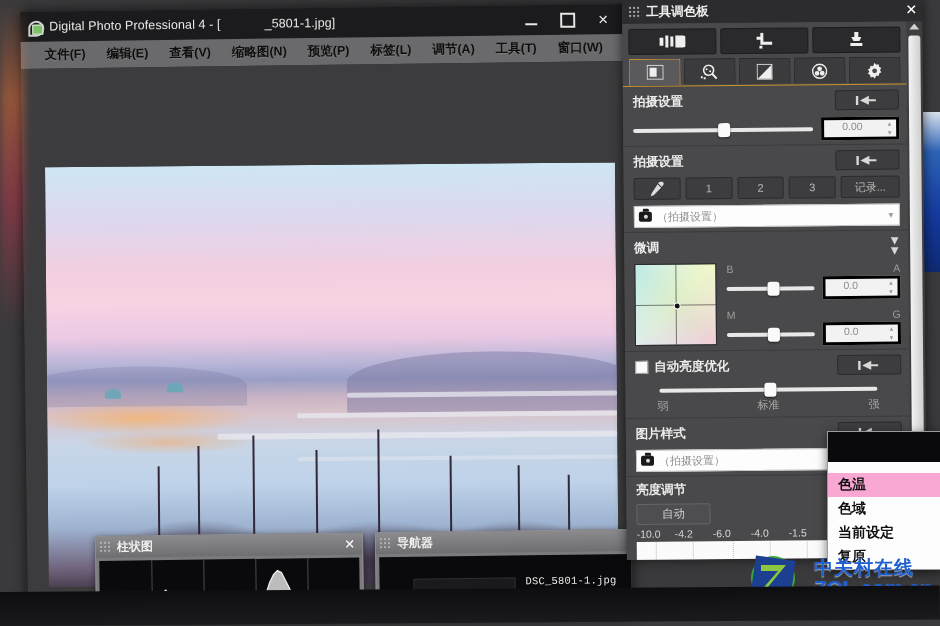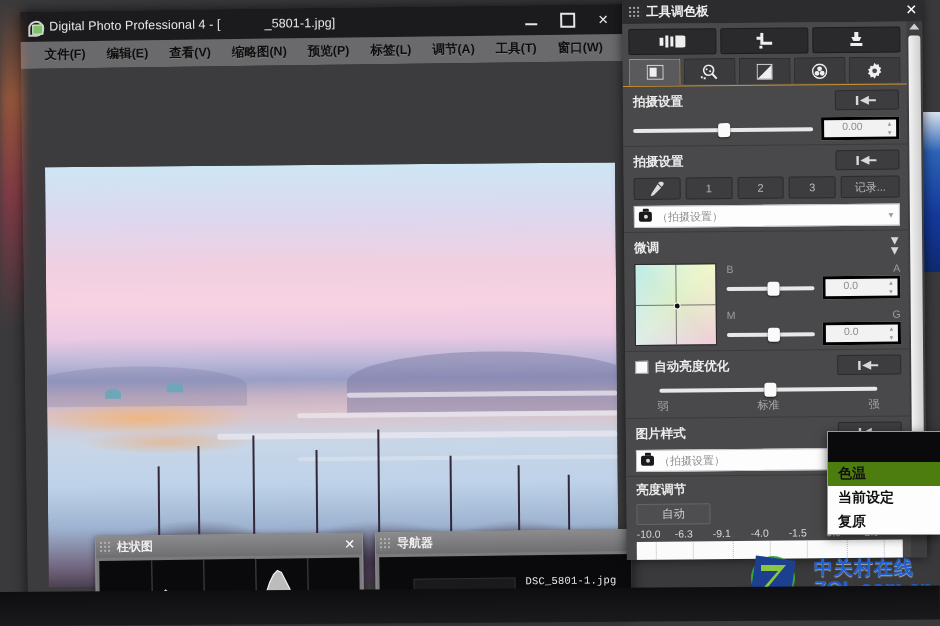--- a/index.html
+++ b/index.html
@@ -187,21 +187,21 @@
      border-left:5px solid transparent;border-right:5px solid transparent;border-bottom:6px solid #d0d0d0;}
   .pal-scroll .thumb{position:absolute;left:2px;top:14px;width:12px;height:452px;
      background:linear-gradient(90deg,#f2f2f2,#cfcfcf);border-radius:3px;}
 
   
   .ctxmenu{position:absolute;left:827px;top:431px;width:113px;background:#fdfdfd;
            border:1px solid #9a9a9a;box-shadow:0 3px 10px rgba(0,0,0,.55);overflow:hidden;}
   .ctx-head{height:30px;background:#0a0a0c;}
   .ctx-item{height:24px;display:flex;align-items:center;padding-left:10px;
             color:#111;font-size:14px;font-weight:bold;}
-  .ctx-item.sel{background:#4d7c0f;}
+  .ctx-item.sel{background:#f9a8d4;margin-top:11px;}
 
   
   .wm{position:absolute;left:748px;top:553px;display:flex;align-items:center;gap:16px;justify-content:space-between;}
   .wm-z{width:50px;height:50px;position:relative;}
   .wm-txt{display:flex;flex-direction:column;line-height:1.0;}
   .wm-cn{color:#1f5fd0;font-size:19px;font-weight:bold;letter-spacing:1px;
          text-shadow:0 1px 1px rgba(255,255,255,.6);}
   .wm-en{color:#1f5fd0;font-size:21px;font-weight:bold;letter-spacing:-.3px;
          text-shadow:0 1px 1px rgba(255,255,255,.6);}
 
@@ -549,22 +549,22 @@
 
       <div class="sec" style="border-bottom:none;">
         <div class="sec-head">
           <span class="sec-title">亮度调节</span>
         </div>
         <div style="margin-top:5px;">
           <div class="auto-btn">自动</div>
         </div>
         <div class="gamma-axis">
           <span>-10.0</span>
-          <span>-6.3</span>
-          <span>-9.1</span>
+          <span>-4.2</span>
+          <span>-6.0</span>
           <span>-4.0</span>
           <span>-1.5</span>
           <span>0.0</span>
           <span>2.0</span>
         </div>
         <div class="gamma-chart">
           <span class="gline" style="left:7%"></span>
           <span class="gline" style="left:21%"></span>
           <span class="gline" style="left:36%"></span>
           <span class="gline" style="left:50%"></span>
@@ -573,20 +573,21 @@
           <span class="gline" style="left:93%"></span>
         </div>
       </div>
 
     </div>
   </div>
 
   <div class="ctxmenu">
     <div class="ctx-head"></div>
     <div class="ctx-item sel">色温</div>
+    <div class="ctx-item">色域</div>
     <div class="ctx-item">当前设定</div>
     <div class="ctx-item">复原</div>
   </div>
 
   <div class="wm">
     <span class="wm-z">
       <svg width="50" height="50" viewBox="0 0 50 50">
         <circle cx="25" cy="25" r="22" fill="#3aa83a"></circle>
         <rect x="5" y="5" width="40" height="40" fill="#1c3f8f" transform="rotate(8 25 25)"></rect>
         <path d="M13 12 H38 L20 34 H40 L36 40 H11 L30 18 H13 Z" fill="#8cc63f"></path>

